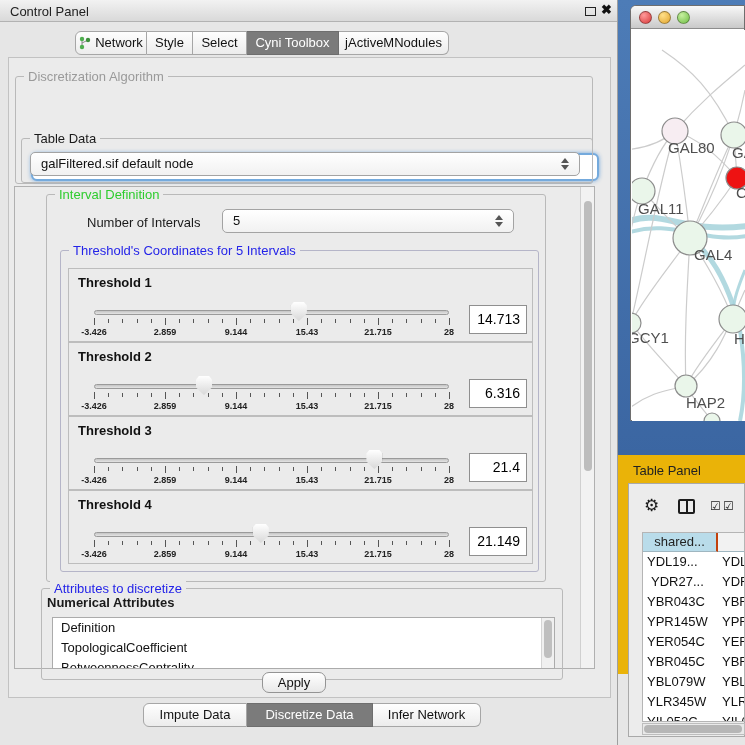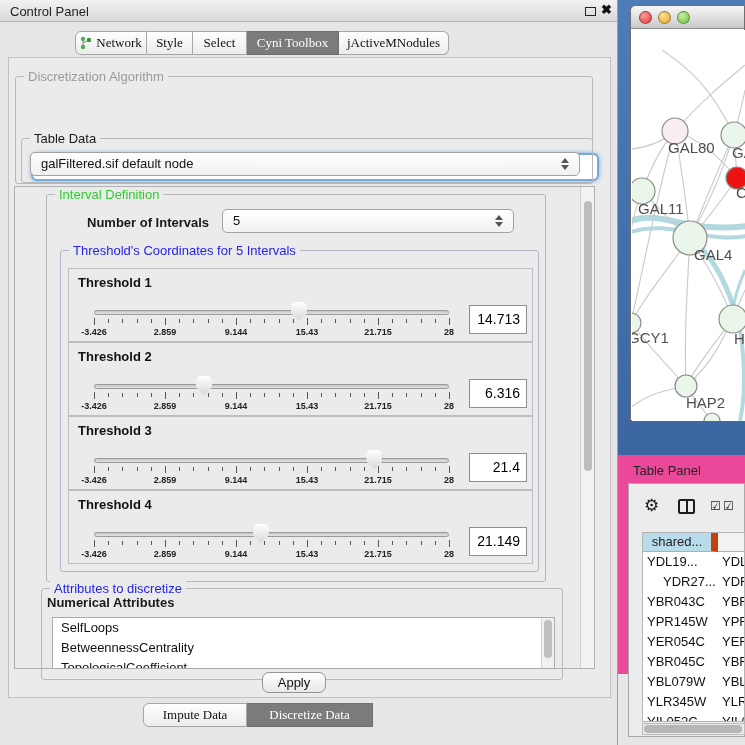--- a/index.html
+++ b/index.html
@@ -8,21 +8,21 @@
   #stage { position:relative; width:745px; height:745px; overflow:hidden; background:#e6e6e6; }
 
   
   #cp { position:absolute; left:0; top:0; width:618px; height:745px; background:#e6e6e6; border-right:1px solid #9f9f9f; }
   #cp-titlebar { position:absolute; left:0; top:0; width:100%; height:22px; background:linear-gradient(#f2f2f2,#d9d9d9); border-bottom:1px solid #b2b2b2; }
   #cp-title { position:absolute; left:10px; top:4px; font-size:13px; color:#222; }
   #cp-float { position:absolute; left:585px; top:7px; width:11px; height:9px; border:1.5px solid #222; background:transparent; }
   #cp-close { position:absolute; left:601px; top:2px; font-size:13px; font-weight:bold; color:#111; }
 
   
-  .tabstrip { position:absolute; display:flex;font-family:Liberation Serif, serif; }
+  .tabstrip { position:absolute; display:flex; }
   .tabbtn { height:24px; line-height:22px; text-align:center; background:linear-gradient(#fefefe,#ececec); border:1px solid #a6a6a6; border-left:none; font-size:13px; color:#111; white-space:nowrap; overflow:hidden; }
   .tabbtn.first { border-left:1px solid #a6a6a6; border-radius:6px 0 0 6px; }
   .tabbtn.last { border-radius:0 6px 6px 0; }
   .tabbtn.selected { background:#7b7b7b; color:#ffffff; border-color:#6e6e6e; }
   .net-glyph { display:inline-block; width:12px; height:14px; margin:4px 4px -3px 0; }
 
   #tab-content { position:absolute; left:8px; top:57px; width:603px; height:641px; background:#ebebeb; border:1px solid #c2c2c2; }
 
   
   .groupbox { position:absolute; border:1px solid #b9b9b9; border-radius:3px; }
@@ -69,30 +69,30 @@
 
   #apply-btn { position:absolute; left:253px; top:614px; width:64px; height:21px; background:linear-gradient(#ffffff,#e8e8e8); border:1px solid #949494; border-radius:7px; font-size:13px; text-align:center; line-height:19px; color:#111; }
 
   
   #desktop { position:absolute; left:618px; top:0; width:127px; height:455px; background:linear-gradient(#4d7cb7,#3b66a2); }
   #net-window { position:absolute; left:630px; top:5px; width:115px; height:416px; border:1px solid #6e6e6e; border-radius:6px 0 0 0; background:#fff; }
   #net-titlebar { position:absolute; left:0; top:0; width:100%; height:23px; background:linear-gradient(#f8f8f8,#c9c9c9); border-bottom:1px solid #8d8d8d; border-radius:5px 0 0 0; }
   .light { position:absolute; top:5px; width:13px; height:13px; border-radius:50%; border:1px solid rgba(0,0,0,.35); }
   #net-canvas { position:absolute; left:1px; top:24px; width:113px; height:391px; background:#fff; overflow:hidden; }
 
-  #table-panel { position:absolute; left:618px; top:455px; width:127px; height:219px; background:#ec4899; }
+  #table-panel { position:absolute; left:618px; top:455px; width:127px; height:219px; background:#eab308; }
   #tp-title { position:absolute; left:15px; top:8px; font-size:13px; color:#222; }
   #tp-body { position:absolute; left:10px; top:28px; width:117px; height:254px; background:#ececec; border:1px solid #a9a9a9; }
   #tp-toolbar { position:absolute; left:0; top:0; width:100%; height:46px; }
   #gear-icon { position:absolute; left:15px; top:11px; font-size:17px; color:#1c1c1c; }
   #cols-icon { position:absolute; left:49px; top:15px; width:17px; height:15px; border:2px solid #1c1c1c; border-radius:2px; }
   #cols-icon:before { content:""; position:absolute; left:5.5px; top:0; width:2px; height:100%; background:#1c1c1c; }
   .cb-icon { position:absolute; top:15px; font-size:12px; color:#1c1c1c; }
   #tp-table { position:absolute; left:13px; top:48px; width:103px; height:190px; background:#fff; border:1px solid #b5b5b5; overflow:hidden; }
-  .th-cell { position:absolute; top:0; height:19px; line-height:18px; text-align:center; font-size:13px; color:#222; border-right:7px solid #c2410c; border-bottom:1px solid #9fb6c0; background:#f2f2f2; overflow:hidden; }
+  .th-cell { position:absolute; top:0; height:19px; line-height:18px; text-align:center; font-size:13px; color:#222; border-right:2px solid #c2410c; border-bottom:1px solid #9fb6c0; background:#f2f2f2; overflow:hidden; }
   .td-row { position:absolute; left:0; width:200px; height:20px; }
   .td-cell { position:absolute; top:0; height:20px; line-height:20px; font-size:13px; color:#111; padding-left:4px; white-space:nowrap; }
   #tp-hscroll { position:absolute; left:13px; top:239px; width:103px; height:12px; background:#e9e9e9; border:1px solid #bdbdbd; }
   #tp-hthumb { position:absolute; left:1px; top:1px; width:98px; height:8px; border-radius:4px; background:#b6b6b6; }
 </style>
 </head>
 <body>
 
 <div id="stage">
 
@@ -130,21 +130,21 @@
           <span>galFiltered.sif default node</span>
           <span class="spin"></span>
         </div>
       </div>
 
 
       <div id="scrollpane">
 
         <div class="groupbox" style="left:31px; top:7px; width:500px; height:388px;">
           <span class="grouptitle t-green">Interval Definition</span>
-          <span style="position:absolute; left:40px; top:20px; font-weight:bold;">Number of Intervals</span>
+          <span style="position:absolute; left:40px; top:20px; font-weight:normal;">Number of Intervals</span>
           <div class="combo" style="left:175px; top:14px; width:292px; height:24px;">
             <span>5</span>
             <span class="spin"></span>
           </div>
 
           <div class="groupbox" style="left:13px; top:55px; width:479px; height:322px; border-color:#b5b5c8;">
             <span class="grouptitle t-blue">Threshold's Coordinates for 5 Intervals</span>
             <div id="thr-stack">
                 <div class="thr-panel" style="top: 17px;">
                   <span class="thr-title">Threshold 1</span>
@@ -300,41 +300,42 @@
                 </div>
               </div>
           </div>
         </div>
 
         <div class="groupbox" style="left:26px; top:401px; width:522px; height:92px;padding-left:16px;">
           <span class="grouptitle t-blue">Attributes to discretize</span>
           <span style="position:absolute; left:5px; top:6px; font-weight:bold;">Numerical Attributes</span>
           <div id="attr-list">
             <div id="attr-items">
-                <div class="attr-item">SelfLoops</div>
+                <div class="attr-item">Definition</div>
+                <div class="attr-item">TopologicalCoefficient</div>
                 <div class="attr-item">BetweennessCentrality</div>
-                <div class="attr-item">TopologicalCoefficient</div>
               </div>
             <div id="attr-scroll">
                 <div id="attr-thumb"></div>
               </div>
           </div>
         </div>
 
         <div class="vscroll-track">
           <div class="vscroll-thumb" style="top:14px; height:270px;"></div>
         </div>
       </div>
 
       <button id="apply-btn">Apply</button>
     </div>
 
     <div class="tabstrip" id="bottom-tabs" style="left:143px; top:703px;">
         <div class="tabbtn first" style="width: 104px;"><span>Impute Data</span></div>
         <div class="tabbtn selected" style="width: 126px;"><span>Discretize Data</span></div>
+        <div class="tabbtn last" style="width: 108px;"><span>Infer Network</span></div>
       </div>
   </div>
 
   <div id="desktop"></div>
 
   <div id="net-window">
     <div id="net-titlebar">
       <span class="light" style="left:8px;  background:radial-gradient(circle at 35% 30%, #ff9a9a, #d83a3a);"></span>
       <span class="light" style="left:27px; background:radial-gradient(circle at 35% 30%, #ffe08a, #e2a52e);"></span>
       <span class="light" style="left:46px; background:radial-gradient(circle at 35% 30%, #c7f0a0, #6fbe45);"></span>
@@ -398,21 +399,21 @@
         <span class="cb-icon" style="left:94px;">☑</span>
       </div>
       <div id="tp-table">
           <div class="th-cell" style="left:0px; width:75px; background:#b9dcea;">shared...</div>
           <div class="th-cell" style="left:75px; width:80px; ">na</div>
           <div class="td-row" style="top:19px">
             <div class="td-cell" style="left:0; width:75px">YDL19...</div>
             <div class="td-cell" style="left:75px; width:80px">YDL1</div>
           </div>
           <div class="td-row" style="top:39px">
-            <div class="td-cell" style="left:16px; width:75px">YDR27...</div>
+            <div class="td-cell" style="left:4px; width:75px">YDR27...</div>
             <div class="td-cell" style="left:75px; width:80px">YDR2</div>
           </div>
           <div class="td-row" style="top:59px">
             <div class="td-cell" style="left:0; width:75px">YBR043C</div>
             <div class="td-cell" style="left:75px; width:80px">YBR0</div>
           </div>
           <div class="td-row" style="top:79px">
             <div class="td-cell" style="left:0; width:75px">YPR145W</div>
             <div class="td-cell" style="left:75px; width:80px">YPR1</div>
           </div>

